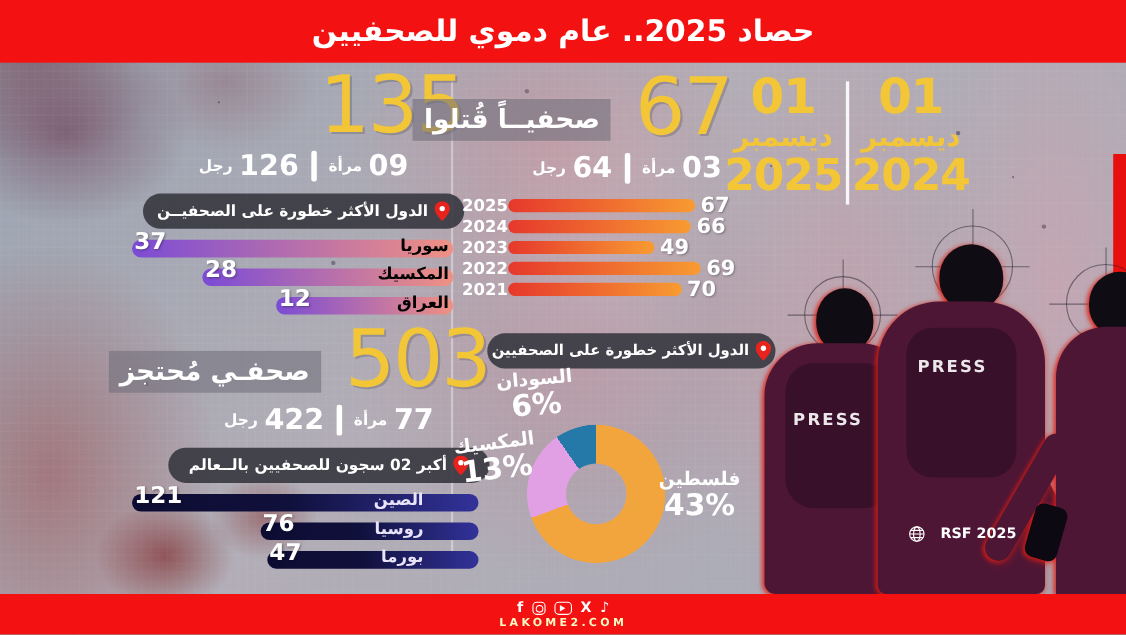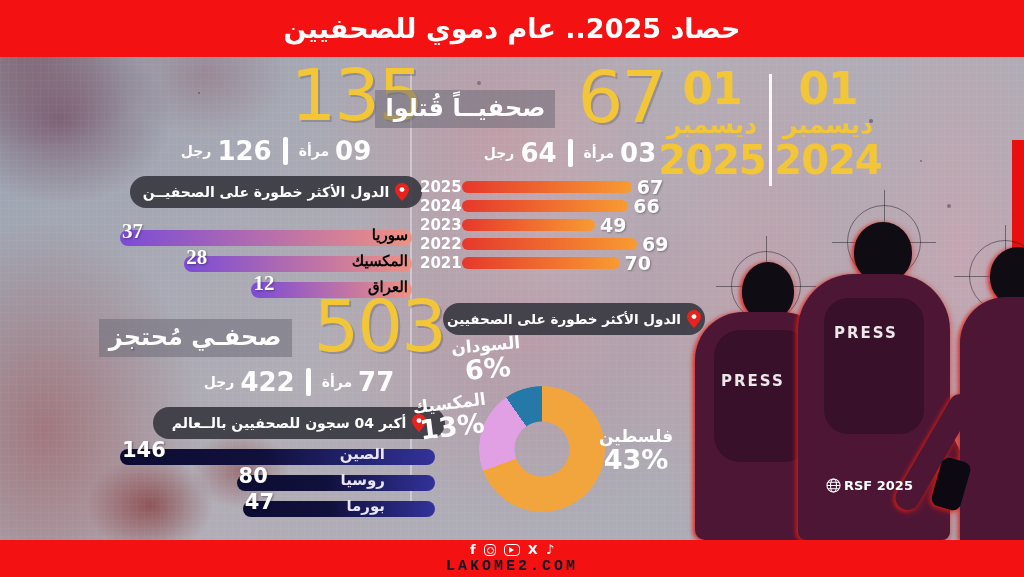--- a/index.html
+++ b/index.html
@@ -38,21 +38,21 @@
     display:flex; align-items:center; justify-content:center; }
   .topbar h1 { color:#fff; font-size:27px; font-weight:bold; }
   .botbar { position:absolute; left:0; bottom:0; width:1024px; height:37px; background:#f31111; z-index:10;
     display:flex; flex-direction:column; align-items:center; justify-content:center; gap:1px; }
   .socials { display:flex; align-items:center; gap:8px; height:15px; color:#fff; }
   .socials .tg { font-size:13px; font-weight:bold; line-height:1; }
   .ic-ig { width:12px; height:12px; border:1.6px solid #fff; border-radius:4px; position:relative; }
   .ic-ig::after { content:''; position:absolute; left:2px; top:2px; width:5px; height:5px; border:1.4px solid #fff; border-radius:50%; }
   .ic-yt { width:16px; height:12px; border:1.6px solid #fff; border-radius:4px; position:relative; }
   .ic-yt::after { content:''; position:absolute; left:4px; top:2px; border-left:5px solid #fff; border-top:3px solid transparent; border-bottom:3px solid transparent; }
-  .site { color:#0f172a; font-size:15px; font-weight:bold; letter-spacing:3px;font-family:Liberation Mono, monospace; }
+  .site { color:#fef9c3; font-size:10px; font-weight:bold; letter-spacing:3px; }
 
   
   .yellow { color:#f2c636; }
   .headline { display:flex; align-items:flex-end; gap:6px; }
   .big-num { font-size:72px; font-weight:400; line-height:.92; color:#f2c636; letter-spacing:-2px;
     text-shadow:2px 2px 0 rgba(40,40,55,.22);margin-left:16px; }
   .g-box { background:rgba(112,110,122,.58); color:#fff; font-weight:bold; font-size:24px;
     padding:4px 10px 6px; margin-bottom:2px; white-space:nowrap; }
   .counts { direction:rtl; display:flex; align-items:center; justify-content:center; gap:6px; color:#fff; margin-top:5px; height:36px; }
   .c-num { font-size:26px; font-weight:800; }
@@ -137,21 +137,21 @@
   #fig2 .head { left:56px; top:0; width:58px; height:60px; }
   #fig2 .torso { left:0; top:52px; width:152px; height:266px; border-radius:56px 56px 8px 8px; }
   #fig2 .vest { left:26px; top:76px; width:100px; height:136px; border-radius:24px; }
   #fig2 .press { left:36px; top:102px; }
   #fig2 .arm { left:124px; top:128px; width:26px; height:160px; border-radius:13px; background:#4e1635; transform:rotate(-27deg); }
   #fig3 { left:246px; top:190px; width:120px; height:293px; }
   #fig3 .head { left:64px; top:0; width:56px; height:58px; }
   #fig3 .torso { left:34px; top:50px; width:110px; height:243px; border-radius:46px 46px 0 0; }
   #fig3 .arm { left:-4px; top:140px; width:24px; height:130px; border-radius:12px; background:#4e1635; transform:rotate(30deg); }
   #fig3 .camera { left:10px; top:212px; width:30px; height:50px; border-radius:8px; background:#0c0913; transform:rotate(16deg); }
-  .credit { position:absolute; left:826px; top:478px; display:flex; align-items:center; gap:3px; z-index:6;
+  .credit { position:absolute; left:826px; top:478px; display:flex; align-items:center; gap:14px; z-index:6;
     color:#fff; font-weight:bold; font-size:13px; }
 </style>
 </head>
 <body>
 
 <div id="stage">
   <div class="bg"></div>
   <div class="grid"></div>
   <div class="speckles"></div>
 
@@ -172,21 +172,21 @@
       <span class="c-num">126</span>
       <span class="c-lbl">رجل</span>
     </div>
     <div class="pill">
       <svg class="pin" width="14" height="18" viewBox="0 0 14 18">
           <path d="M7 0C3.1 0 0 3 0 6.8 0 11.5 7 18 7 18s7-6.5 7-11.2C14 3 10.9 0 7 0z" fill="#e8231d"></path>
           <circle cx="7" cy="6.6" r="2.4" fill="#fff"></circle>
         </svg>
       <span>الدول الأكثر خطورة على الصحفيــن</span>
     </div>
-    <div class="hbars" style="margin-top:16px;font-family:Liberation Serif, serif;">
+    <div class="hbars" style="margin-top:4px;">
       <div class="hbar-row">
         <div class="hbar grad-pv" style="width: 100%;">
           <span class="hbar-num">37</span>
         </div>
         <span class="hbar-label lbl-orange">سوريا</span>
       </div>
       <div class="hbar-row">
         <div class="hbar grad-pv" style="width: 78%;">
           <span class="hbar-num">28</span>
         </div>
@@ -211,32 +211,32 @@
       <span class="c-lbl">مرأة</span>
       <span class="c-div"></span>
       <span class="c-num">422</span>
       <span class="c-lbl">رجل</span>
     </div>
     <div class="pill">
       <svg class="pin" width="14" height="18" viewBox="0 0 14 18">
           <path d="M7 0C3.1 0 0 3 0 6.8 0 11.5 7 18 7 18s7-6.5 7-11.2C14 3 10.9 0 7 0z" fill="#e8231d"></path>
           <circle cx="7" cy="6.6" r="2.4" fill="#fff"></circle>
         </svg>
-      <span>أكبر 04 سجون للصحفيين بالــعالم</span>
+      <span>أكبر 02 سجون للصحفيين بالــعالم</span>
     </div>
     <div class="hbars" style="margin-top:4px;">
       <div class="hbar-row">
         <div class="hbar grad-navy" style="width: 100%;">
-          <span class="hbar-num">146</span>
+          <span class="hbar-num">121</span>
         </div>
         <span class="hbar-label lbl-lav" style="right:60px;">الصين</span>
       </div>
       <div class="hbar-row">
         <div class="hbar grad-navy" style="width: 63%;">
-          <span class="hbar-num">80</span>
+          <span class="hbar-num">76</span>
         </div>
         <span class="hbar-label lbl-lav" style="right:60px;margin-left:16px;">روسيا</span>
       </div>
       <div class="hbar-row">
         <div class="hbar grad-navy" style="width: 61%;">
           <span class="hbar-num">47</span>
         </div>
         <span class="hbar-label lbl-lav" style="right:60px;">بورما</span>
       </div>
     </div>

